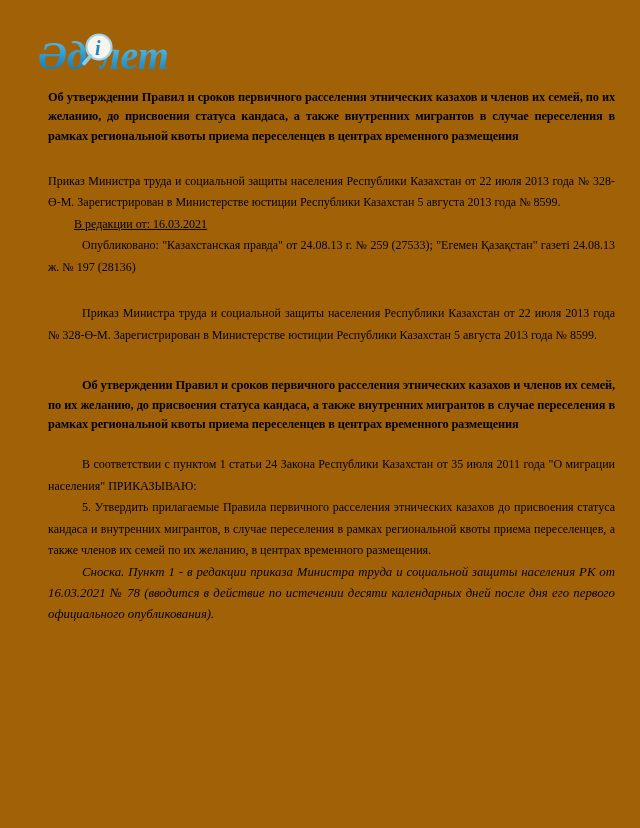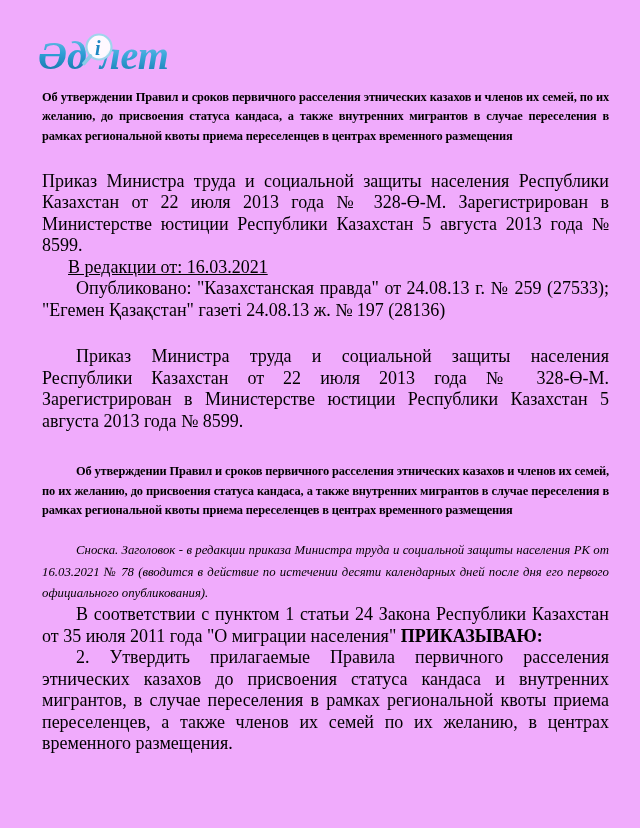--- a/index.html
+++ b/index.html
@@ -14,77 +14,77 @@
     overflow: hidden;
     font-family: "Liberation Serif", "DejaVu Serif", serif;
     color: #000000;
   }
   .page {
     width: 640px;
     height: 828px;
     box-sizing: border-box;
     padding: 0;
     position: relative;
-    background: #f0abfc;
+    background: #a16207;
   }
   
   .logo-wrap {
     position: absolute;
     left: 38px;
     top: 30px;
     height: 52px;
     display: flex;
     align-items: center;
     user-select: none;
   }
   .logo-svg { display: block; }
   
   .doc {
     position: absolute;
-    left: 42px;
+    left: 48px;
     top: 88px;
     width: 567px;
   }
   p {
     margin: 0;
     padding: 0;
   }
   .title-bold {
     font-weight: bold;
     font-size: 12.4px;
     line-height: 19.3px;
     text-align: justify;
     text-justify: inter-word;
     letter-spacing: -0.15px;
   }
   .title-bold.indented {
     text-indent: 34px;
   }
   .body-par {
-    font-size: 18px;
+    font-size: 12px;
     line-height: 21.5px;
     text-align: justify;
     text-justify: inter-word;
   }
   .body-par.indented {
     text-indent: 26px;
     text-decoration: underline;
   }
   .body-par.indent-wide {
     text-indent: 34px;
   }
   .note-italic {
     font-style: italic;
     font-size: 12.8px;
     line-height: 21.3px;
     text-align: justify;
     text-justify: inter-word;
     text-indent: 34px;
   }
-  .bold-inline { font-weight: bold; }
+  .bold-inline { font-weight: normal; }
   .sp-2 { height: 25px; }
   .sp-3 { height: 30px; }
   .sp-4 { height: 20px; }
   .last-cut { }
 </style>
 </head>
 <body>
 
 <div class="page">
 
@@ -127,22 +127,22 @@
     <div class="sp-2"></div>
 
     <p class="body-par indent-wide">Приказ Министра труда и социальной защиты населения Республики Казахстан от 22 июля 2013 года № 328-Ө-М. Зарегистрирован в Министерстве юстиции Республики Казахстан 5 августа 2013 года № 8599.</p>
 
     <div class="sp-3"></div>
 
     <p class="title-bold indented">Об утверждении Правил и сроков первичного расселения этнических казахов и членов их семей, по их желанию, до присвоения статуса кандаса, а также внутренних мигрантов в случае переселения в рамках региональной квоты приема переселенцев в центрах временного размещения</p>
 
     <div class="sp-4"></div>
 
-    <p class="note-italic">Сноска. Заголовок - в редакции приказа Министра труда и социальной защиты населения РК от 16.03.2021 № 78 (вводится в действие по истечении десяти календарных дней после дня его первого официального опубликования).</p>
 
     <p class="body-par indent-wide"><span>В соответствии с пунктом 1 статьи 24 Закона Республики Казахстан от 35 июля 2011 года "О миграции населения" </span><span class="bold-inline">ПРИКАЗЫВАЮ:</span></p>
 
-    <p class="body-par indent-wide">2. Утвердить прилагаемые Правила первичного расселения этнических казахов до присвоения статуса кандаса и внутренних мигрантов, в случае переселения в рамках региональной квоты приема переселенцев, а также членов их семей по их желанию, в центрах временного размещения.</p>
+    <p class="body-par indent-wide">5. Утвердить прилагаемые Правила первичного расселения этнических казахов до присвоения статуса кандаса и внутренних мигрантов, в случае переселения в рамках региональной квоты приема переселенцев, а также членов их семей по их желанию, в центрах временного размещения.</p>
 
+    <p class="note-italic">Сноска. Пункт 1 - в редакции приказа Министра труда и социальной защиты населения РК от 16.03.2021 № 78 (вводится в действие по истечении десяти календарных дней после дня его первого официального опубликования).</p>
 
 
   </div>
 </div>
 
 </body></html>

